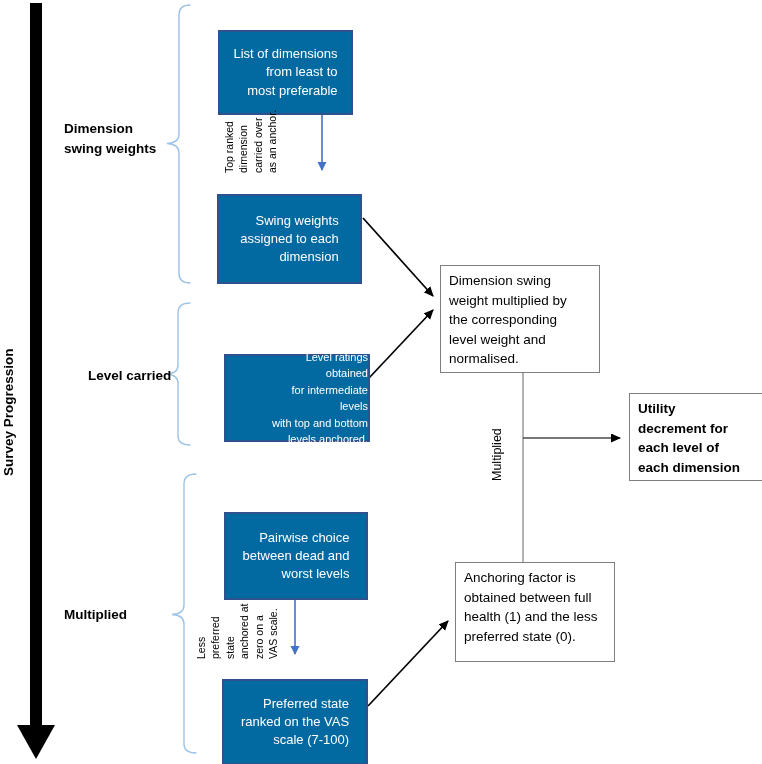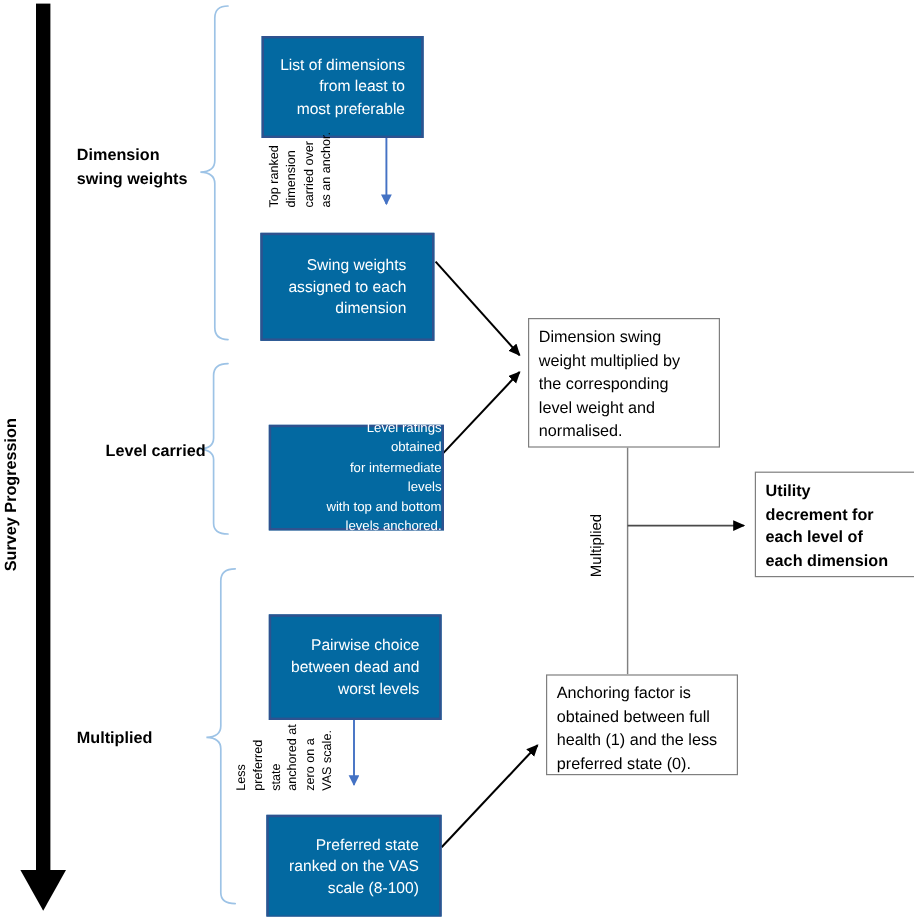--- a/index.html
+++ b/index.html
@@ -83,32 +83,32 @@
 dimension</div>
   <div class="bluebox small ml" style="left:224px;top:337px;width:146px;height:88px;">Level ratings obtained
 for intermediate levels
 with top and bottom
 levels anchored.</div>
   <div class="bluebox ml" style="left:224px;top:495px;width:144px;height:88px;">Pairwise choice
 between dead and
 worst levels</div>
   <div class="bluebox ml" style="left:222px;top:662px;width:146px;height:86px;">Preferred state
 ranked on the VAS
-scale (8-100)</div>
+scale (7-100)</div>
 
   <div class="whitebox ml" style="left:440px;top:245px;width:160px;height:108px;margin-top:20px;">Dimension swing
 weight multiplied by
 the corresponding
 level weight and
 normalised.</div>
   <div class="whitebox bold ml" style="left:629px;top:393px;width:150px;height:88px;">Utility
 decrement for
 each level of
 each dimension</div>
-  <div class="whitebox ml" style="left:455px;top:562px;width:160px;height:84px;">Anchoring factor is
+  <div class="whitebox ml" style="left:455px;top:562px;width:160px;height:100px;">Anchoring factor is
 obtained between full
 health (1) and the less
 preferred state (0).</div>
 
   <div class="rot tiny ml" style="left:215px;top:108px;width:72px;height:58px;">Top ranked
 dimension
 carried over
 as an anchor.</div>
   <div class="rot tiny ml" style="left:200px;top:578px;width:75px;height:87px;">Less
 preferred

